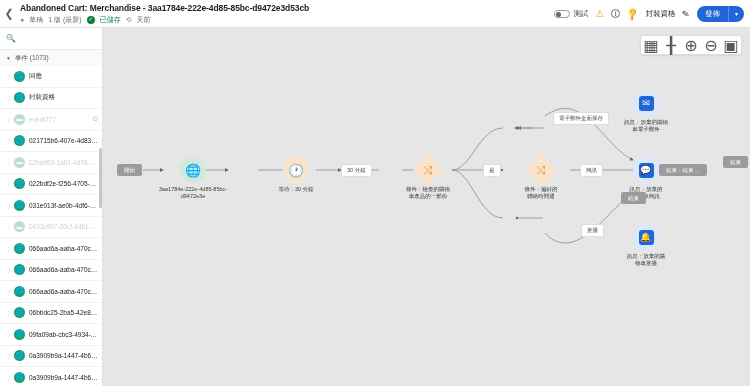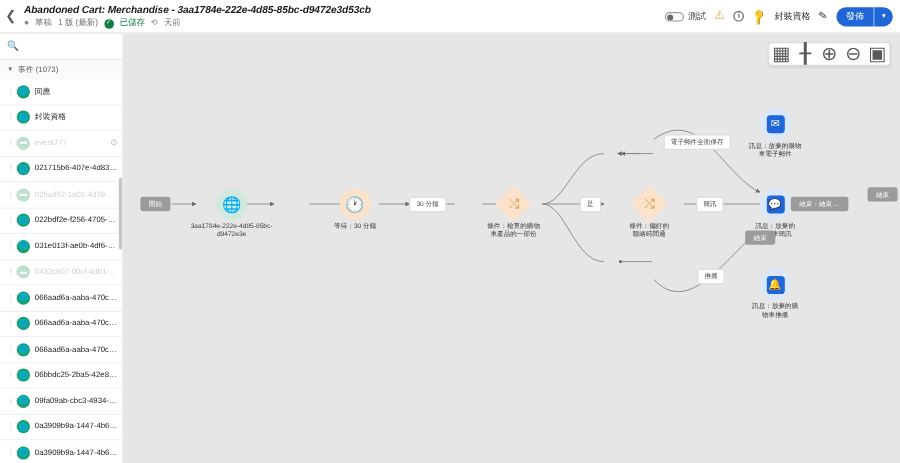--- a/index.html
+++ b/index.html
@@ -22,21 +22,21 @@
     z-index: 40;
   }
   .back-chevron {
     width: 18px; height: 28px;
     display: flex; align-items: center; justify-content: center;
     color: #5c5c5c; font-size: 11px; cursor: pointer;
   }
   .title-block { display: flex; flex-direction: column; justify-content: center; height: 28px; padding-left: 2px; }
   .title-main {
     font-size: 8.5px; font-weight: bold; color: #1b1b1b;
-    line-height: 11px; white-space: nowrap; letter-spacing: -0.1px; font-style: italic;
+    line-height: 11px; white-space: nowrap; letter-spacing: -0.1px;
   }
   .title-sub {
     display: flex; align-items: center; gap: 5px;
     font-size: 7px; color: #707070; line-height: 10px; margin-top: 1px;
   }
   .sub-dot { color: #8a8a8a; font-size: 7px; }
   .sub-item { white-space: nowrap; }
   .saved-check {
     display: inline-flex; align-items: center; justify-content: center;
     width: 8px; height: 8px; border-radius: 50%;

